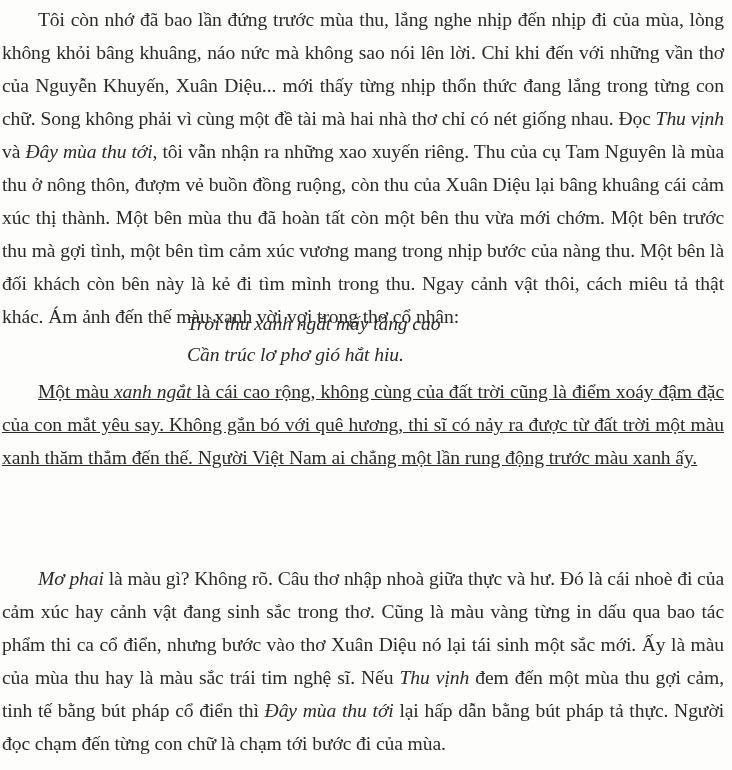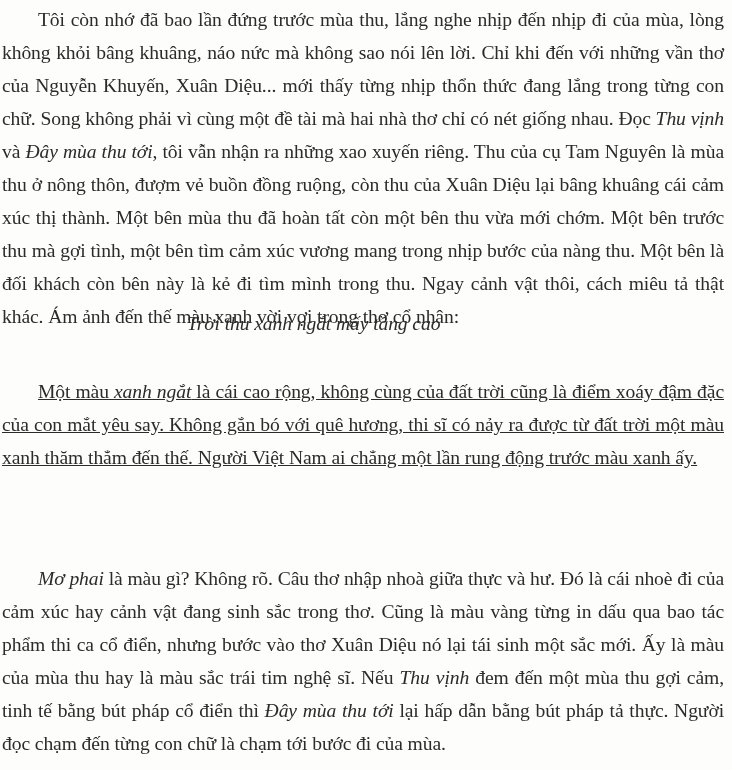--- a/index.html
+++ b/index.html
@@ -52,20 +52,21 @@
     #p4 { top: 562px; }
   </style>
 </head>
 <body>
 
 <div class="page">
 
   <p class="para" id="p1"><span>Tôi còn nhớ đã bao lần đứng trước mùa thu, lắng nghe nhịp đến nhịp đi của mùa, lòng không khỏi bâng khuâng, náo nức mà không sao nói lên lời. Chỉ khi đến với những vần thơ của Nguyễn Khuyến, Xuân Diệu... mới thấy từng nhịp thổn thức đang lắng trong từng con chữ. Song không phải vì cùng một đề tài mà hai nhà thơ chỉ có nét giống nhau. Đọc </span><span class="it">Thu vịnh</span><span> và </span><span class="it">Đây mùa thu tới</span><span>, tôi vẫn nhận ra những xao xuyến riêng. Thu của cụ Tam Nguyên là mùa thu ở nông thôn, đượm vẻ buồn đồng ruộng, còn thu của Xuân Diệu lại bâng khuâng cái cảm xúc thị thành. Một bên mùa thu đã hoàn tất còn một bên thu vừa mới chớm. Một bên trước thu mà gợi tình, một bên tìm cảm xúc vương mang trong nhịp bước của nàng thu. Một bên là đối khách còn bên này là kẻ đi tìm mình trong thu. Ngay cảnh vật thôi, cách miêu tả thật khác. Ám ảnh đến thế màu xanh vời vợi trong thơ cổ nhân:</span></p>
 
   <p class="verse" id="v1">Trời thu xanh ngắt mấy tầng cao</p>
+  <p class="verse" id="v2">Cần trúc lơ phơ gió hắt hiu.</p>
 
   <p class="para" id="p2"><span>Một màu </span><span class="it">xanh ngắt</span><span> là cái cao rộng, không cùng của đất trời cũng là điểm xoáy đậm đặc của con mắt yêu say. Không gắn bó với quê hương, thi sĩ có nảy ra được từ đất trời một màu xanh thăm thẳm đến thế. Người Việt Nam ai chẳng một lần rung động trước màu xanh ấy.</span></p>
 
 
 
   <p class="para" id="p4"><span class="it">Mơ phai</span><span> là màu gì? Không rõ. Câu thơ nhập nhoà giữa thực và hư. Đó là cái nhoè đi của cảm xúc hay cảnh vật đang sinh sắc trong thơ. Cũng là màu vàng từng in dấu qua bao tác phẩm thi ca cổ điển, nhưng bước vào thơ Xuân Diệu nó lại tái sinh một sắc mới. Ấy là màu của mùa thu hay là màu sắc trái tim nghệ sĩ. Nếu </span><span class="it">Thu vịnh</span><span> đem đến một mùa thu gợi cảm, tinh tế bằng bút pháp cổ điển thì </span><span class="it">Đây mùa thu tới</span><span> lại hấp dẫn bằng bút pháp tả thực. Người đọc chạm đến từng con chữ là chạm tới bước đi của mùa.</span></p>
 
 </div>
 
 </body></html>

